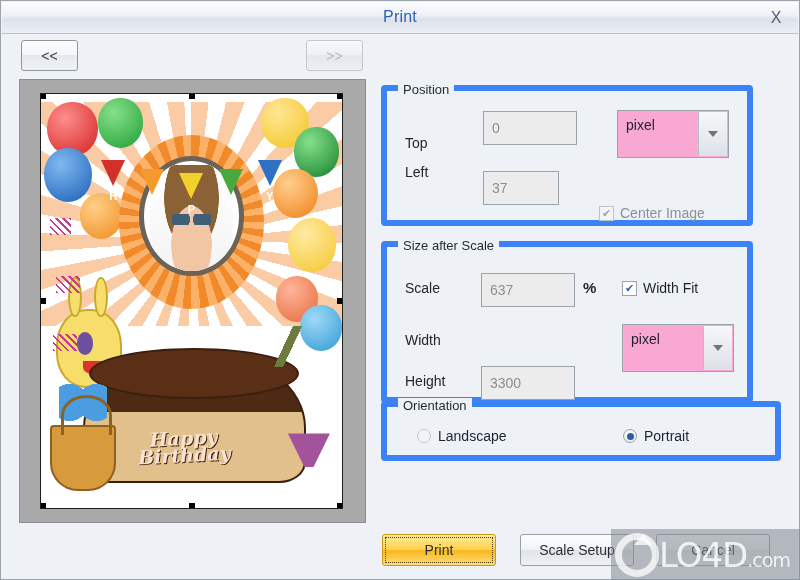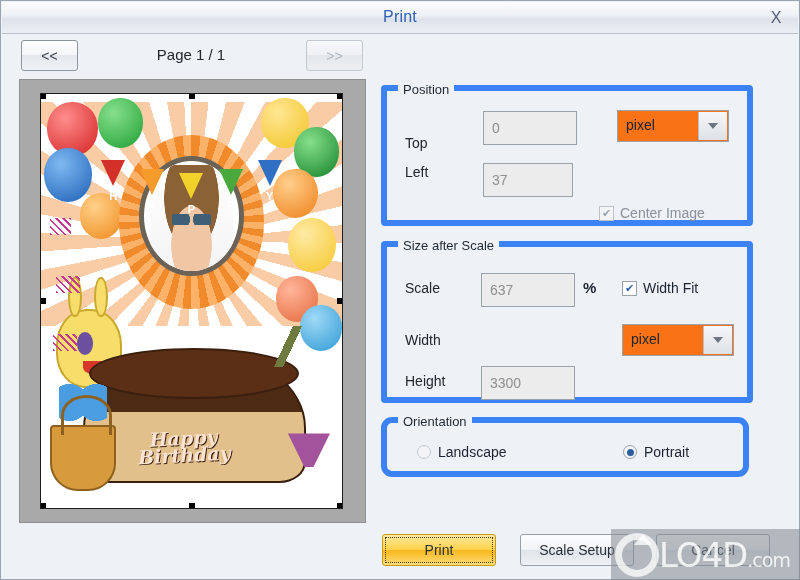--- a/index.html
+++ b/index.html
@@ -148,31 +148,31 @@
   .group{
     position:absolute;border:6px solid #3b82f6;border-radius:4px;
     background:transparent;box-sizing:border-box;
   }
   .group>.glabel{
     position:absolute;top:-9px;left:11px;padding:0 5px;
     background:#eef1f6;font-size:13px;color:#1f2833;
   }
   .g-position{left:380px;top:84px;width:372px;height:141px;}
   .g-size{left:380px;top:240px;width:372px;height:162px;}
-  .g-orient{left:380px;top:416px;width:368px;height:60px;border-radius:11px;}
+  .g-orient{left:380px;top:400px;width:400px;height:60px;}
   .flabel{position:absolute;font-size:14px;color:#22262d;}
   .tfield{
     position:absolute;height:34px;border:1px solid #9aa2ac;
     background:#ececec;color:#8e8e8e;font-size:14px;
     padding:0 8px;line-height:32px;box-sizing:border-box;
     font-family:"Liberation Sans",sans-serif;
   }
   .combo{
-    position:absolute;height:32px;border:1px solid #9aa2ac;
-    background:#f97316;box-sizing:border-box;cursor:pointer;
+    position:absolute;height:48px;border:1px solid #9aa2ac;
+    background:#f9a8d4;box-sizing:border-box;cursor:pointer;
   }
   .combo .cval{position:absolute;left:8px;top:6px;font-size:14px;color:#1c2330;}
   .combo .cbtn{
     position:absolute;right:1px;top:1px;width:28px;bottom:1px;
     background:linear-gradient(to bottom,#f6f7f9,#dde1e7);
     border-left:1px solid #b9bfc8;
     display:flex;align-items:center;justify-content:center;
   }
   .caret{width:0;height:0;border-left:5px solid transparent;border-right:5px solid transparent;border-top:6px solid #6d7580;}
   .chk{position:absolute;display:flex;align-items:center;gap:6px;cursor:pointer;}
@@ -250,21 +250,20 @@
 
 <div class="dialog">
 
   <div class="titlebar">
     <div class="title-text">Print</div>
     <div class="close-btn">X</div>
   </div>
 
   <div class="navrow">
     <div class="navbtn prev">&lt;&lt;</div>
-    <div class="pagelabel">Page 1 / 1</div>
     <div class="navbtn next">&gt;&gt;</div>
   </div>
 
   <div class="preview-pane">
     <div class="preview-page">
       <div class="art">
         <div class="sunburst"></div>
 
         <div class="balloon" style="left:2%;top:2%;width:17%;height:13%;background:radial-gradient(circle at 35% 30%,#ff8d8d,#d32020);"></div>
         <div class="balloon" style="left:19%;top:1%;width:15%;height:12%;background:radial-gradient(circle at 35% 30%,#86e08a,#1f9e34);"></div>
@@ -330,21 +329,21 @@
       <div class="handle" style="left:50%;bottom:-1px;margin-left:-3px;"></div>
       <div class="handle" style="right:-1px;bottom:-1px;"></div>
     </div>
   </div>
 
   <div class="group g-position">
     <div class="glabel">Position</div>
     <div class="flabel" style="left:18px;top:27px;margin-top:17px;">Top</div>
     <div class="tfield" style="left:96px;top:20px;width:94px;">0</div>
     <div class="flabel" style="left:18px;top:73px;">Left</div>
-    <div class="tfield" style="left:96px;top:72px;width:90px;">37</div>
+    <div class="tfield" style="left:96px;top:80px;width:76px;">37</div>
     <div class="combo" style="left:230px;top:19px;width:112px;">
       <div class="cval">pixel</div>
       <div class="cbtn">
           <div class="caret"></div>
         </div>
     </div>
     <div class="chk disabled" style="left:212px;top:114px;">
       <div class="box"></div>
       <div class="txt">Center Image</div>
     </div>

